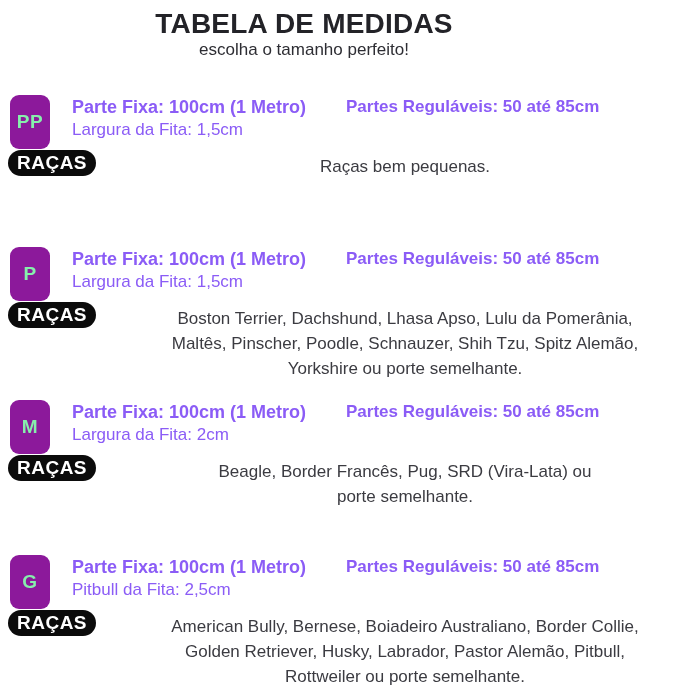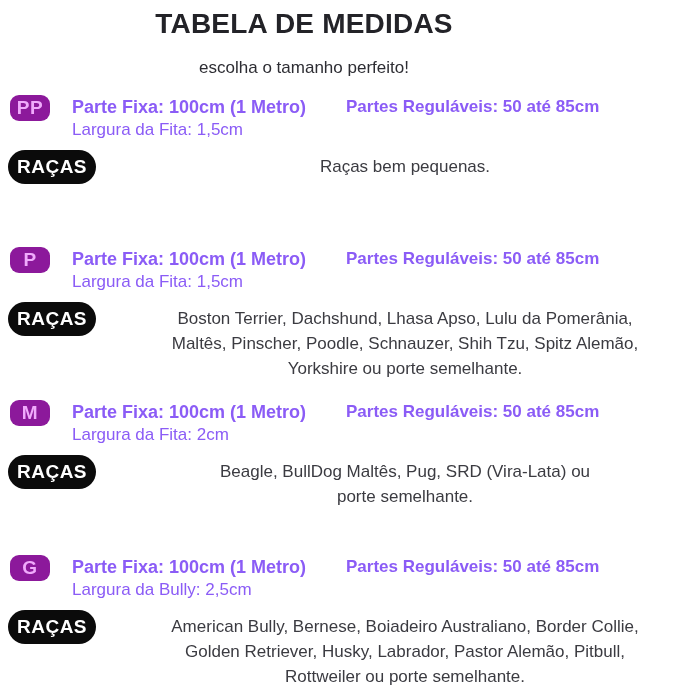--- a/index.html
+++ b/index.html
@@ -6,47 +6,47 @@
   body{
     width:700px;height:700px;position:relative;background:#ffffff;
     font-family:"Liberation Sans","DejaVu Sans",sans-serif;
     -webkit-font-smoothing:antialiased;overflow:hidden;
   }
   .header{position:absolute;top:8px;left:0;width:608px;text-align:center;}
   .title{
     font-size:28px;font-weight:800;color:#232328;letter-spacing:0.2px;margin:0;
   }
   .subtitle{
-    font-size:17px;font-weight:400;color:#2d2d33;margin-top:18px;
+    font-size:17px;font-weight:400;color:#2d2d33;margin-top:0;
   }
   .section{position:absolute;left:0;width:700px;height:150px;}
   .sec-pp{top:95px;}
   .sec-p{top:247px;}
   .sec-m{top:400px;}
   .sec-g{top:555px;}
   .size-badge{
-    position:absolute;left:10px;top:0;width:40px;height:26px;
-    background:#8C199B;border-radius:9px;color:#f0abfc;
+    position:absolute;left:10px;top:0;width:40px;height:54px;
+    background:#8C199B;border-radius:9px;color:#86efac;
     display:flex;align-items:center;justify-content:center;
     font-size:19px;font-weight:bold;letter-spacing:0.5px;
   }
   .fixa{
     position:absolute;left:72px;top:2px;
     font-size:18px;font-weight:bold;color:#8b5cf6;white-space:nowrap;
   }
   .regulaveis{
     position:absolute;left:346px;top:2px;
     font-size:17px;font-weight:bold;color:#8b5cf6;white-space:nowrap;
   }
   .largura{
     position:absolute;left:72px;top:25px;
     font-size:17px;font-weight:400;color:#8b5cf6;white-space:nowrap;
   }
   .racas-badge{
-    position:absolute;left:8px;top:55px;width:88px;height:34px;
+    position:absolute;left:8px;top:55px;width:88px;height:26px;
     background:#0b0b0b;border-radius:18px;color:#ffffff;
     display:flex;align-items:center;justify-content:center;
     font-size:19px;font-weight:bold;letter-spacing:0.5px;
   }
   .breeds{
     position:absolute;left:116px;top:59px;width:578px;
     font-size:17px;font-weight:400;color:#3b3b41;
     line-height:25px;white-space:pre-line;text-align:center;
   }
 </style>
@@ -89,30 +89,30 @@
 <div class="section sec-m">
   <div class="size-badge">
     <span>M</span>
   </div>
   <div class="fixa">Parte Fixa: 100cm (1 Metro)</div>
   <div class="regulaveis">Partes Reguláveis: 50 até 85cm</div>
   <div class="largura">Largura da Fita: 2cm</div>
   <div class="racas-badge">
     <span>RAÇAS</span>
   </div>
-  <div class="breeds">Beagle, BullDog Maltês, Pug, SRD (Vira-Lata) ou
+  <div class="breeds">Beagle, Border Francês, Pug, SRD (Vira-Lata) ou
 porte semelhante.</div>
 </div>
 
 <div class="section sec-g">
   <div class="size-badge">
     <span>G</span>
   </div>
   <div class="fixa">Parte Fixa: 100cm (1 Metro)</div>
   <div class="regulaveis">Partes Reguláveis: 50 até 85cm</div>
-  <div class="largura">Largura da Bully: 2,5cm</div>
+  <div class="largura">Pitbull da Fita: 2,5cm</div>
   <div class="racas-badge">
     <span>RAÇAS</span>
   </div>
   <div class="breeds">American Bully, Bernese, Boiadeiro Australiano, Border Collie,
 Golden Retriever, Husky, Labrador, Pastor Alemão, Pitbull,
 Rottweiler ou porte semelhante.</div>
 </div>
 
 </body></html>

